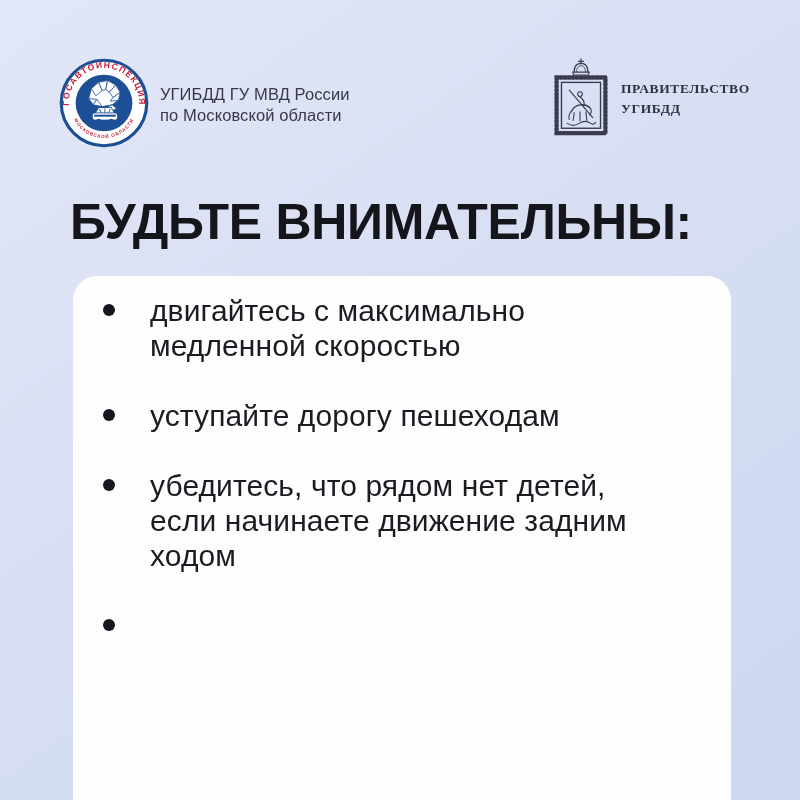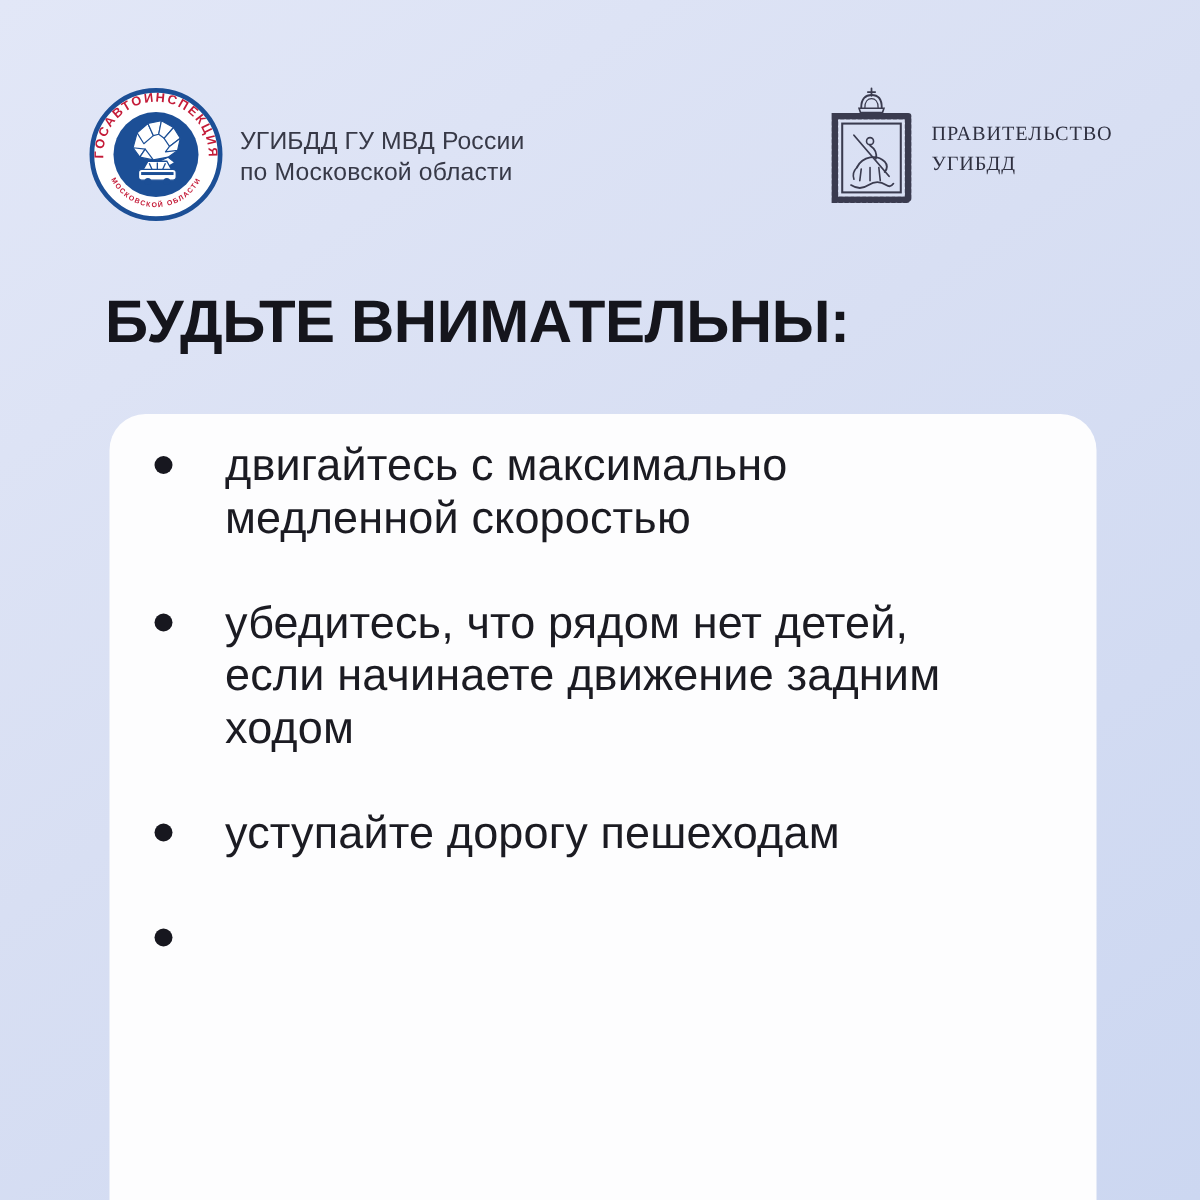--- a/index.html
+++ b/index.html
@@ -18,27 +18,27 @@
   .org-text{
     position:absolute;left:160px;top:84px;
     font-size:16.5px;line-height:21px;color:#373947;letter-spacing:.1px;
   }
   .coat{
     position:absolute;left:549px;top:57px;width:64px;height:82px;
   }
   .gov-text{
     position:absolute;left:621px;top:79px;
     font-family:"Liberation Serif","DejaVu Serif",serif;
-    font-weight:400;font-size:13.5px;line-height:20px;
+    font-weight:700;font-size:13.5px;line-height:20px;
     letter-spacing:.6px;color:#2f3040;
   }
   
   .title{
     position:absolute;left:70px;top:193px;margin:0;
-    font-size:40px;font-weight:800;letter-spacing:-.3px;
+    font-size:50px;font-weight:800;letter-spacing:-.3px;
     color:#15151c;white-space:nowrap;
   }
   
   .card{
     position:absolute;left:73px;top:276px;width:658px;height:552px;
     background:#fdfdfe;border-radius:24px;box-sizing:border-box;
   }
   .advice-list{
     list-style:none;margin:0;padding:17px 28px 0 30px;
   }
@@ -134,27 +134,27 @@
 
   <section class="card">
     <ul class="advice-list" id="advice-list">
         <li>
           <span class="dot"></span>
           <span class="txt">двигайтесь с максимально
 медленной скоростью</span>
         </li>
         <li>
           <span class="dot"></span>
+          <span class="txt">уступайте дорогу пешеходам</span>
+        </li>
+        <li>
+          <span class="dot"></span>
           <span class="txt">убедитесь, что рядом нет детей,
 если начинаете движение задним
 ходом</span>
-        </li>
-        <li>
-          <span class="dot"></span>
-          <span class="txt">уступайте дорогу пешеходам</span>
         </li>
         <li>
           <span class="dot"></span>
         </li>
       </ul>
   </section>
 
 </div>
 
 </body></html>

